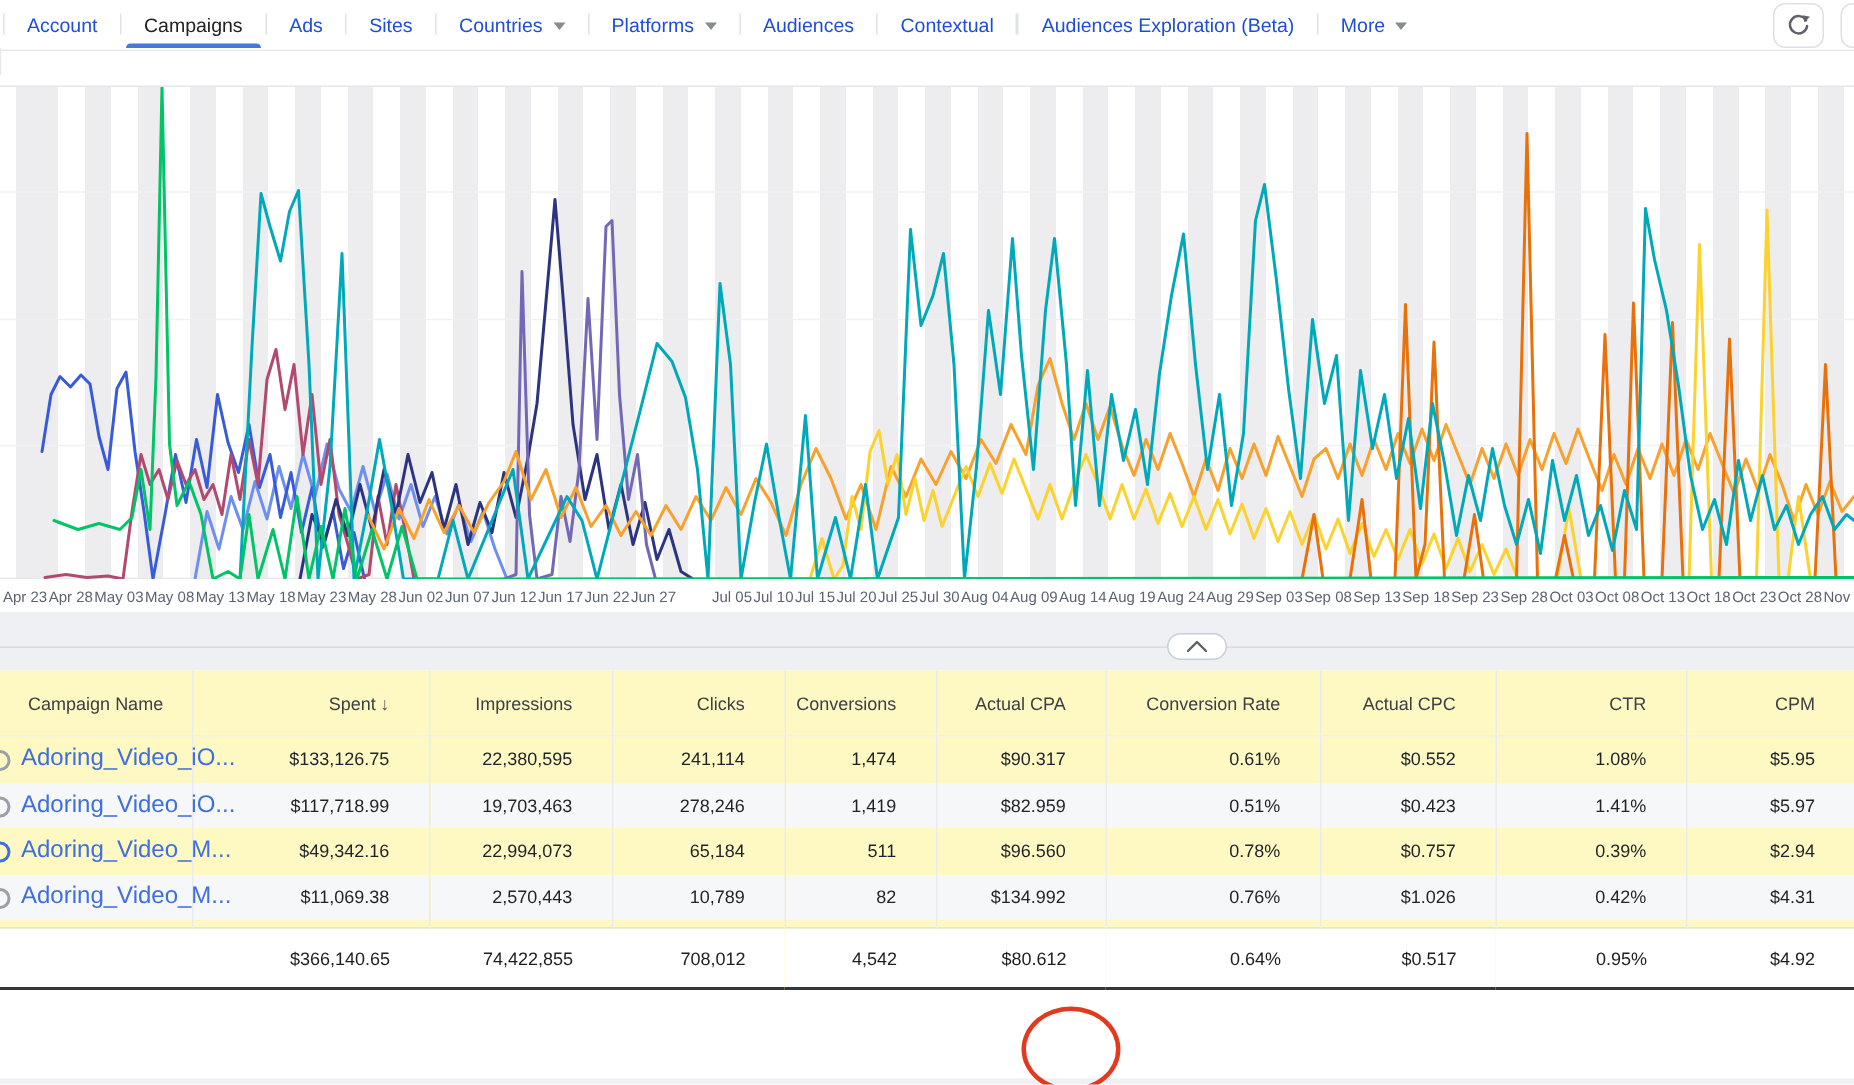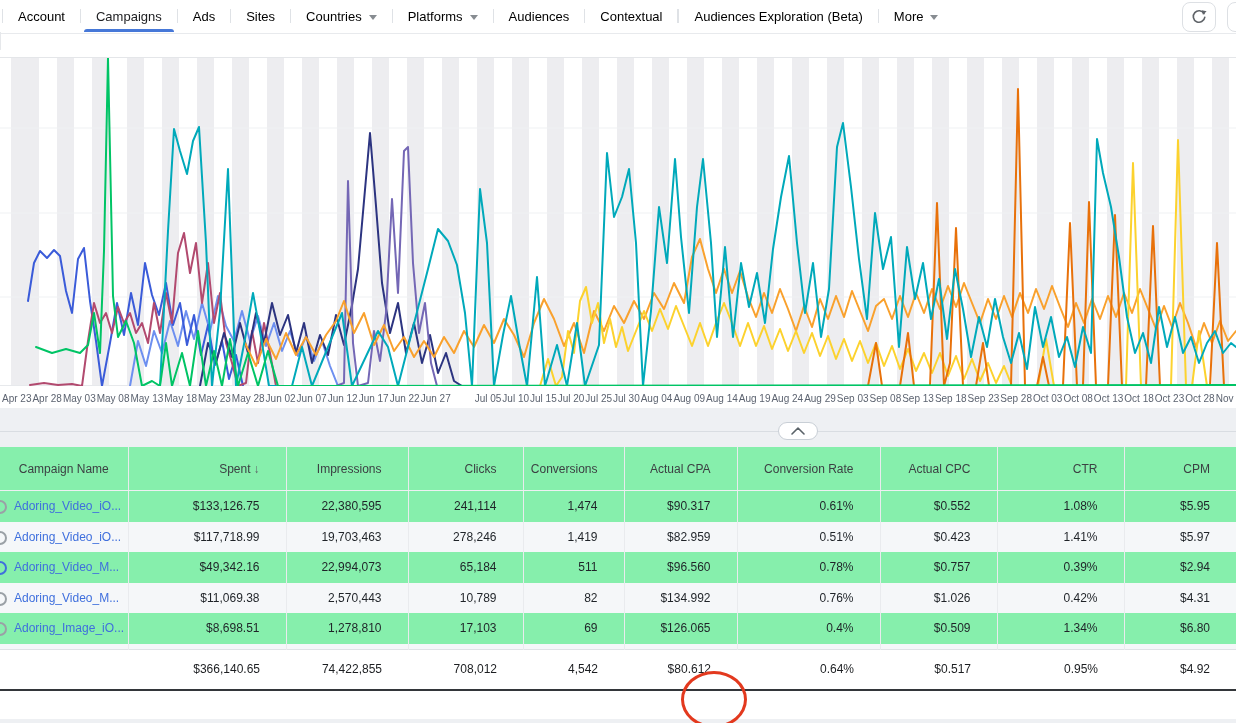--- a/index.html
+++ b/index.html
@@ -3,21 +3,21 @@
 <meta charset="utf-8">
 <style>
   html,body{margin:0;padding:0}
   body{width:1236px;height:723px;position:relative;overflow:hidden;background:#fff;
        font-family:"Liberation Sans",sans-serif;-webkit-font-smoothing:antialiased}
 
   
   .nav{position:absolute;left:0;top:0;width:1236px;height:33px;background:#fff;
        border-bottom:1px solid #e8eaed;z-index:4}
   .nav-inner{display:flex;align-items:center;height:32px;padding-left:2px}
-  .tab{background:none;border:0;font:500 13px "Liberation Sans",sans-serif;color:#000000;
+  .tab{background:none;border:0;font:500 13px "Liberation Sans",sans-serif;color:#1d4ed8;
        padding:0 5px;margin:0 10px;position:relative;height:32px;display:inline-flex;
        align-items:center;gap:7px;cursor:pointer;white-space:nowrap}
   .tab.active{color:#202124}
   .underline{position:absolute;left:-7px;right:-7px;bottom:0;height:3px;background:#4678d8;
        border-radius:3px 3px 0 0}
   .sep{width:1px;height:14px;background:#dfe2e6;flex:none}
   .caret{width:0;height:0;border-left:4px solid transparent;border-right:4px solid transparent;
        border-top:5px solid #878c91;margin-top:2px}
   .nav-end{width:12px;height:30px;border-right:1px solid #e6e8eb;border-bottom:1px solid #e6e8eb;
        border-bottom-right-radius:10px;margin-top:-4px}
@@ -40,33 +40,33 @@
   .axgap{width:22px;flex:none}
 
   
   .band{position:absolute;left:0;top:408px;width:1236px;height:39px;background:#eef0f3}
   .hline{position:absolute;left:0;top:23px;width:1236px;height:1px;background:#d9dde2}
   .pill{position:absolute;left:778px;top:14px;width:40px;height:18px;background:#fff;
        border:1px solid #c9cfd6;border-radius:9px;display:flex;align-items:center;
        justify-content:center;cursor:pointer;padding:0;z-index:2}
 
   
-  .tablewrap{position:absolute;left:0;top:447px;width:1236px;background:#86efac}
+  .tablewrap{position:absolute;left:0;top:447px;width:1236px;background:#fef9c3}
   table{width:1236px;table-layout:fixed;border-collapse:collapse;
        font-family:"Liberation Sans",sans-serif}
   th{height:43px;font-size:12px;font-weight:500;color:#3c4043;text-align:right;
        padding:0 26px 0 0;border-right:1px solid #e9ebee;border-bottom:1px solid #eef0f2;
        cursor:pointer;white-space:nowrap;overflow:hidden}
   th:first-child{text-align:center;padding:0}
   th:last-child,td:last-child{border-right:0}
   td{height:30.5px;font-size:12px;color:#1f2328;text-align:right;padding:0 26px 0 0;
        border-right:1px solid #e9ebee;white-space:nowrap;overflow:hidden}
   tbody tr:nth-child(even){background:#f5f7f9}
   td.namecell{text-align:left;padding:0 4px 0 14px;position:relative;overflow:visible}
-  .cname{color:#3f6fdd;font-weight:500;cursor:pointer;font-size:12px}
+  .cname{color:#3f6fdd;font-weight:500;cursor:pointer;font-size:16px}
   .dot{position:absolute;left:-7px;top:50%;margin-top:-6px;width:10px;height:10px;
        border-radius:50%;border:2px solid #9aa0a6;background:transparent}
   .dot.blue{border-color:#3f6fdd}
   tr.sliver td{height:5px;padding:0}
   tfoot td{height:39px;font-weight:500;color:#1c1e21;border-right:0;
        border-top:1px solid #dfe2e6;border-bottom:2px solid #33363a;background:#fff}
   .sortarrow{color:#5f6368;font-weight:400;margin-left:3px}
 
   .footgray{position:absolute;left:0;top:719px;width:1236px;height:4px;background:#eef0f3}
 
@@ -277,32 +277,20 @@
           <td>$11,069.38</td>
           <td>2,570,443</td>
           <td>10,789</td>
           <td>82</td>
           <td>$134.992</td>
           <td>0.76%</td>
           <td>$1.026</td>
           <td>0.42%</td>
           <td>$4.31</td>
         </tr>
-        <tr>
-          <td class="namecell"><span class="dot"></span><span class="cname">Adoring_Image_iO...</span></td>
-          <td>$8,698.51</td>
-          <td>1,278,810</td>
-          <td>17,103</td>
-          <td>69</td>
-          <td>$126.065</td>
-          <td>0.4%</td>
-          <td>$0.509</td>
-          <td>1.34%</td>
-          <td>$6.80</td>
-        </tr>
         <tr class="sliver">
           <td></td>
           <td></td>
           <td></td>
           <td></td>
           <td></td>
           <td></td>
           <td></td>
           <td></td>
           <td></td>

